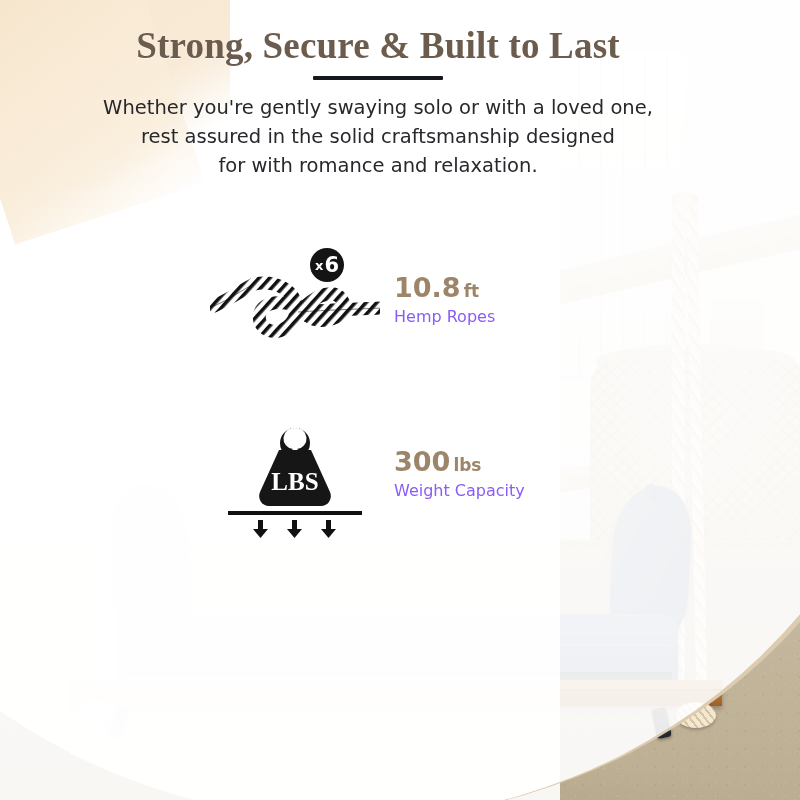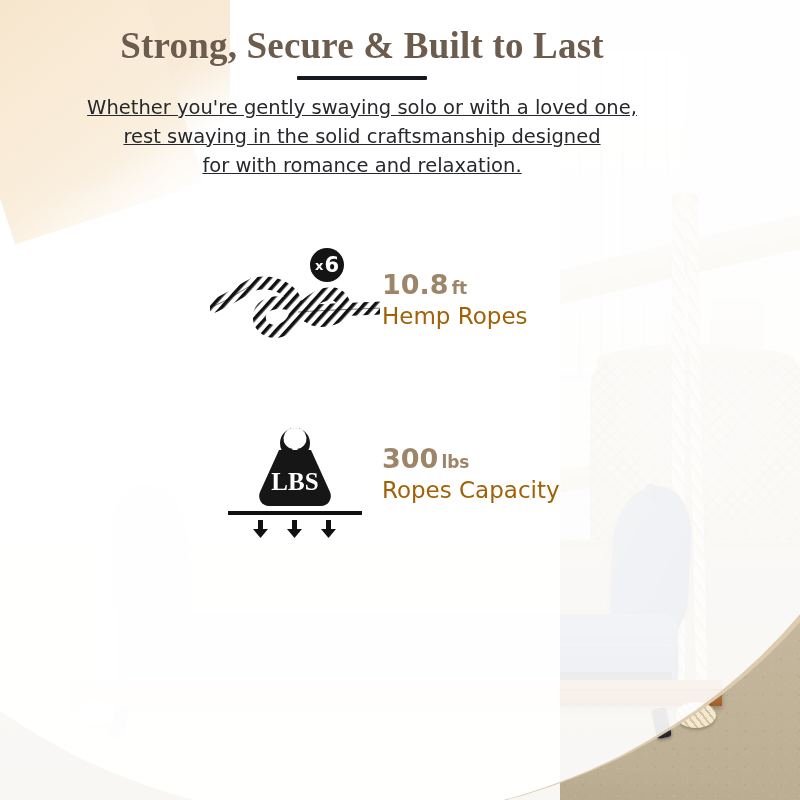--- a/index.html
+++ b/index.html
@@ -218,58 +218,58 @@
     position:absolute;left:0;top:0;width:230px;height:190px;
     background:linear-gradient(150deg,#f7e7d0 0%,#f8ead6 52%,rgba(248,234,214,0) 78%);
   }
   .corner-tl::after{
     content:"";position:absolute;left:-30px;top:-40px;width:200px;height:260px;
     background:linear-gradient(160deg,#f6e4ca,#faeedc 70%,rgba(250,238,220,0));
     transform:rotate(-18deg);
   }
 
   
-  .head{position:absolute;left:0;top:0;width:724px;text-align:center;}
+  .head{position:absolute;left:16px;top:0;width:724px;text-align:center;}
   .title{
     margin:0;padding-top:24px;
     font-family:"Liberation Serif", serif;
     font-weight:bold;
     font-size:37px;
     letter-spacing:.2px;
     color:#6b5c4d;
     text-shadow:0 1px 0 rgba(255,255,255,.6);
   }
   .rule{
     width:130px;height:4px;background:#15181c;
     margin:9px auto 0;border-radius:1px;
   }
   .sub{
     margin:14px auto 0;width:620px;
     font-size:19.5px;line-height:1.48;color:#26282c;
     font-family:"DejaVu Sans", sans-serif;
     font-weight:400;
   }
-  .sub div{white-space:nowrap;text-decoration:underline;}
+  .sub div{white-space:nowrap;}
 
   
   .spec{position:absolute;display:flex;align-items:center;}
   .spec-rope{left:210px;top:246px;}
   .spec-lbs{left:210px;top:420px;}
   .spec-icon{position:relative;width:170px;height:108px;}
-  .spec-text{margin-left:2px;}
+  .spec-text{margin-left:14px;}
   .spec-value{
     font-family:"DejaVu Sans", sans-serif;
     font-size:27px;font-weight:bold;color:#9c8straight;
     color:#9c8569;line-height:1.05;
     white-space:nowrap;
   }
   .spec-value .unit{font-size:17px;font-weight:bold;margin-left:3px;}
   .spec-label{
     font-family:"DejaVu Sans", sans-serif;
-    font-size:23px;color:#a16207;margin-top:4px;white-space:nowrap;
+    font-size:16px;color:#8b5cf6;margin-top:4px;white-space:nowrap;
   }
 
   
   .badge6{
     position:absolute;left:100px;top:2px;width:34px;height:34px;border-radius:50%;
     background:#141414;color:#fff;
     display:flex;align-items:center;justify-content:center;
     font-family:"DejaVu Sans", sans-serif;font-weight:bold;
     line-height:1;
   }
@@ -319,21 +319,21 @@
 
   <div class="overlay-fill"></div>
   <div class="overlay"></div>
   <div class="corner-tl"></div>
 
   <div class="head">
     <h1 class="title">Strong, Secure &amp; Built to Last</h1>
     <div class="rule"></div>
     <div class="sub">
       <div>Whether you're gently swaying solo or with a loved one,</div>
-      <div>rest swaying in the solid craftsmanship designed</div>
+      <div>rest assured in the solid craftsmanship designed</div>
       <div>for with romance and relaxation.</div>
     </div>
   </div>
 
   <div class="spec spec-rope">
     <div class="spec-icon">
       <svg width="170" height="108" viewBox="0 0 170 108" aria-hidden="true">
         <defs>
           <pattern id="twist" width="8" height="8" patternUnits="userSpaceOnUse" patternTransform="rotate(42)">
             <rect width="8" height="8" fill="#ffffff"></rect>
@@ -385,17 +385,17 @@
           <path d="M77 109 l7.5 9 l7.5 -9 z"></path>
           <rect x="116" y="100" width="5" height="12"></rect>
           <path d="M111 109 l7.5 9 l7.5 -9 z"></path>
         </g>
       </svg>
     </div>
     <div class="spec-text">
       <div class="spec-value">
         <span>300</span><span class="unit">lbs</span>
       </div>
-      <div class="spec-label">Ropes Capacity</div>
+      <div class="spec-label">Weight Capacity</div>
     </div>
   </div>
 
 </div>
 
 </body></html>

